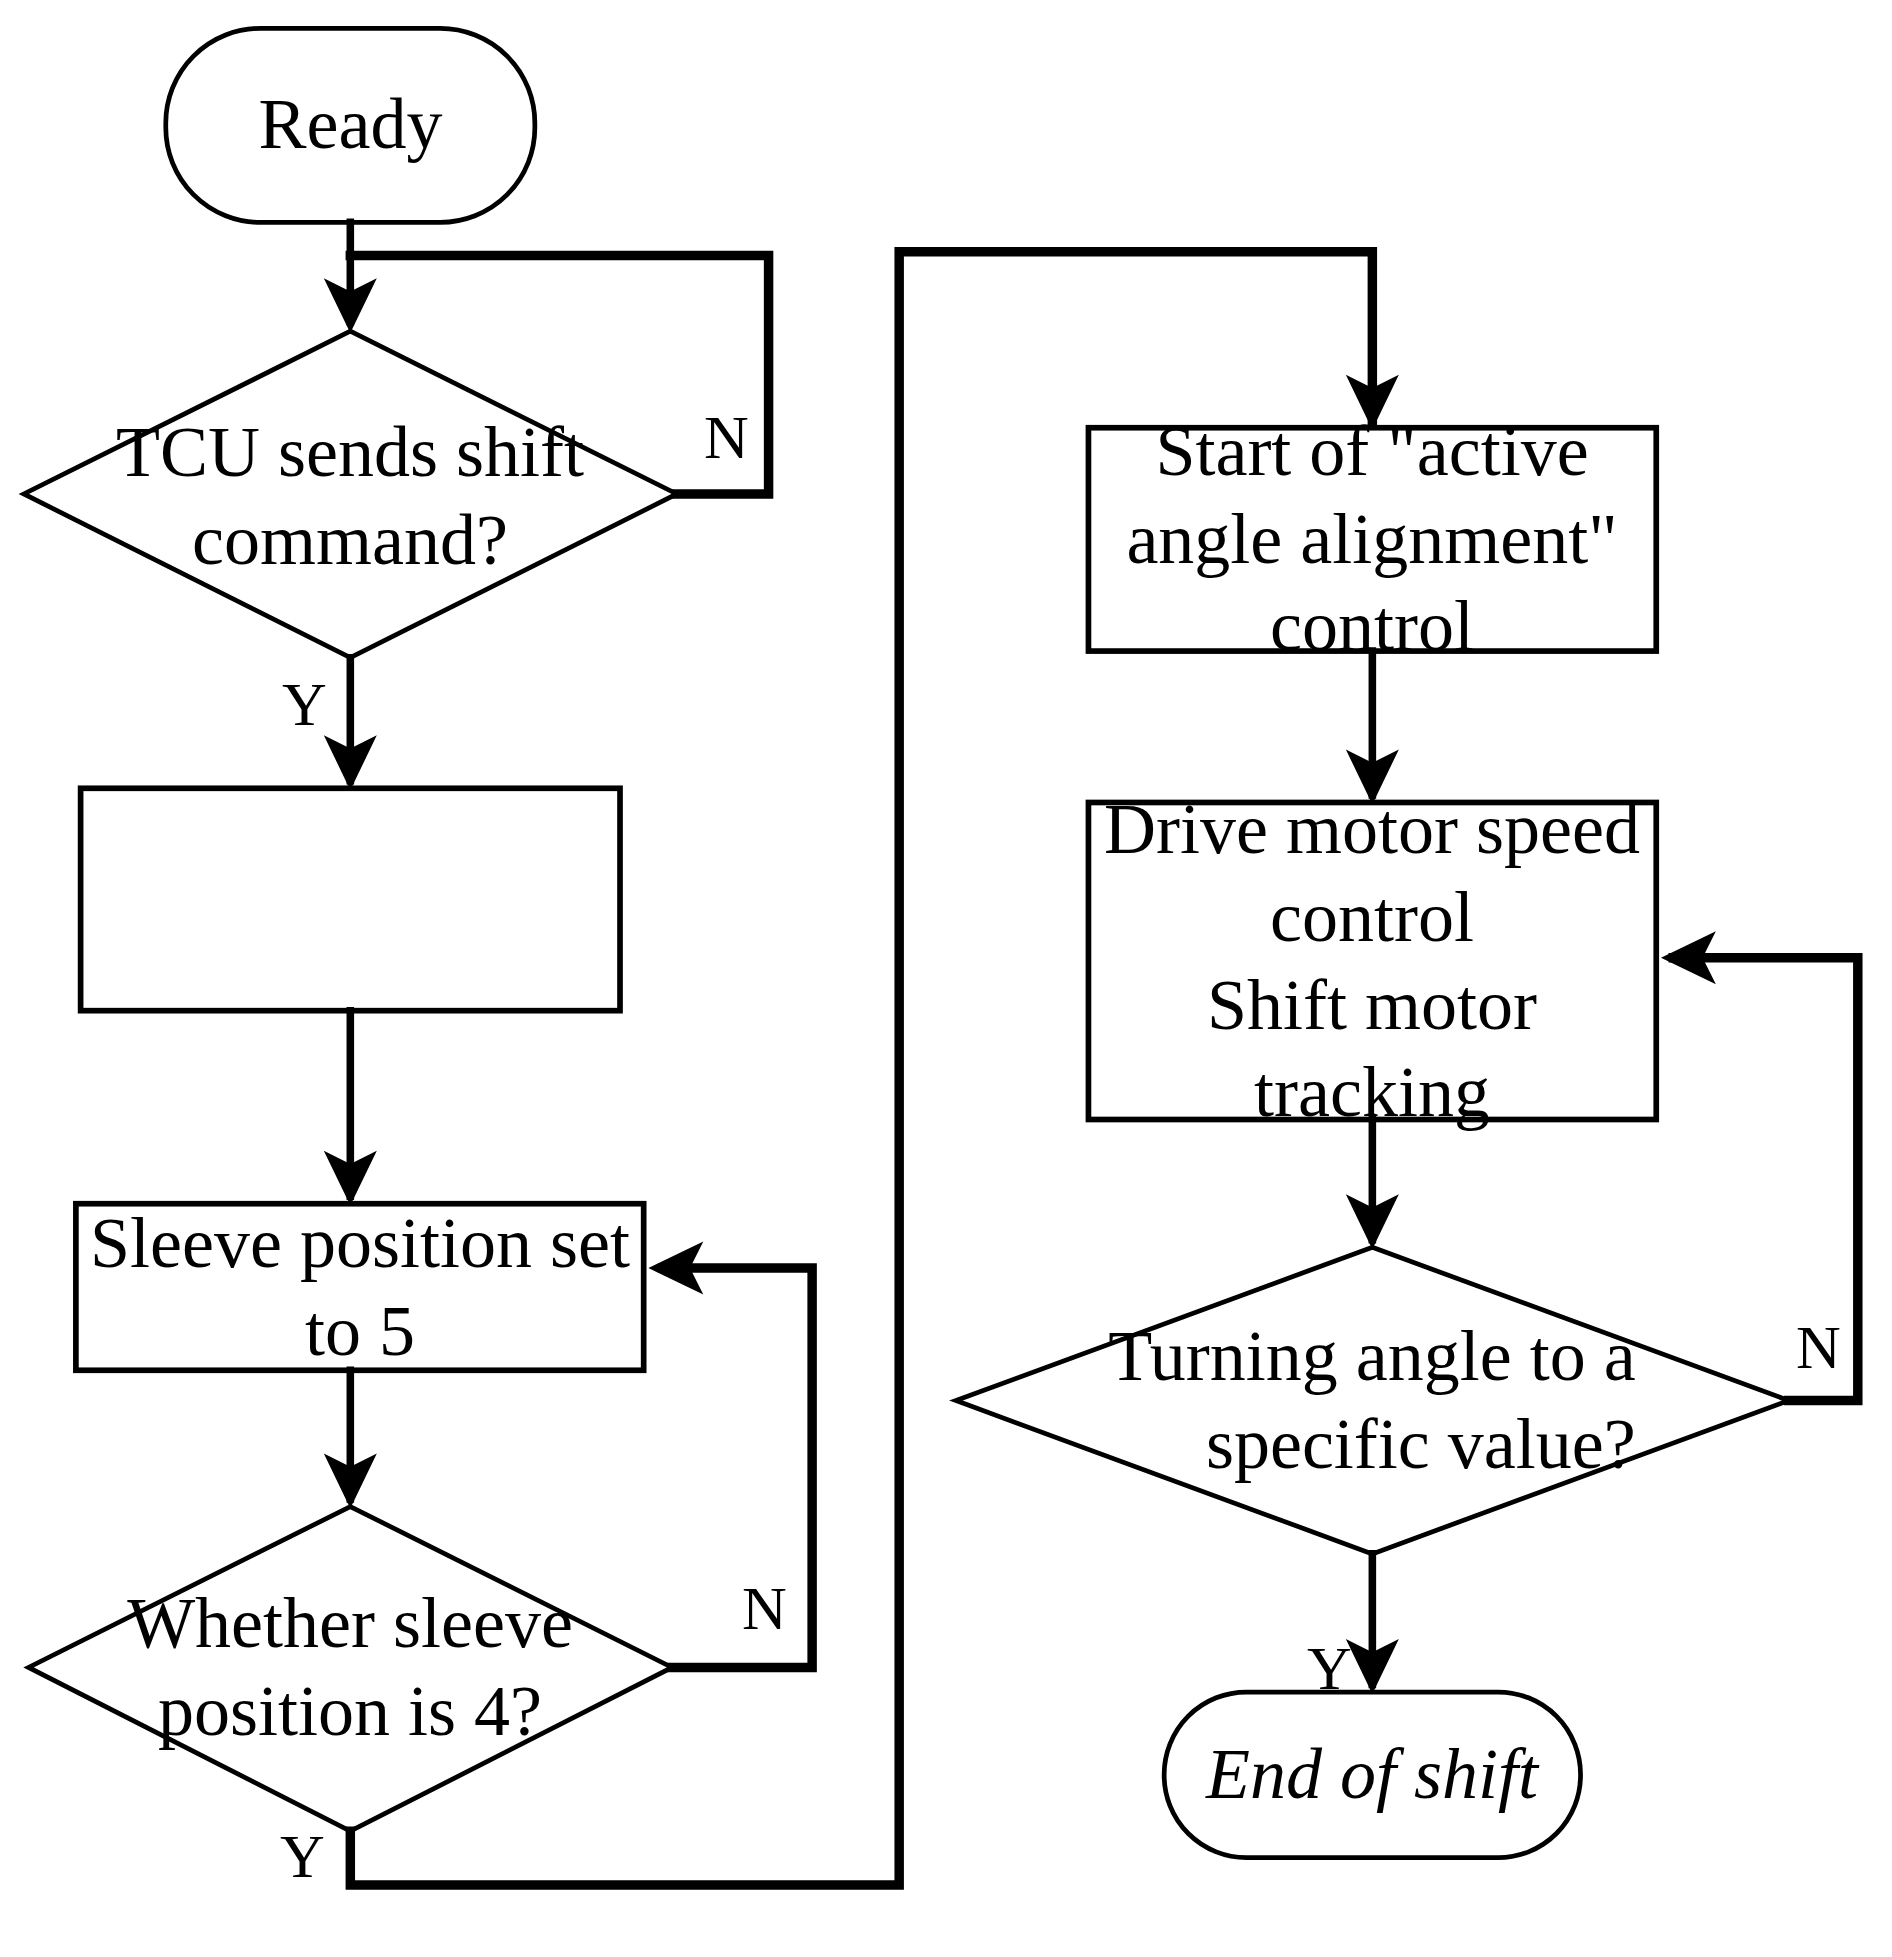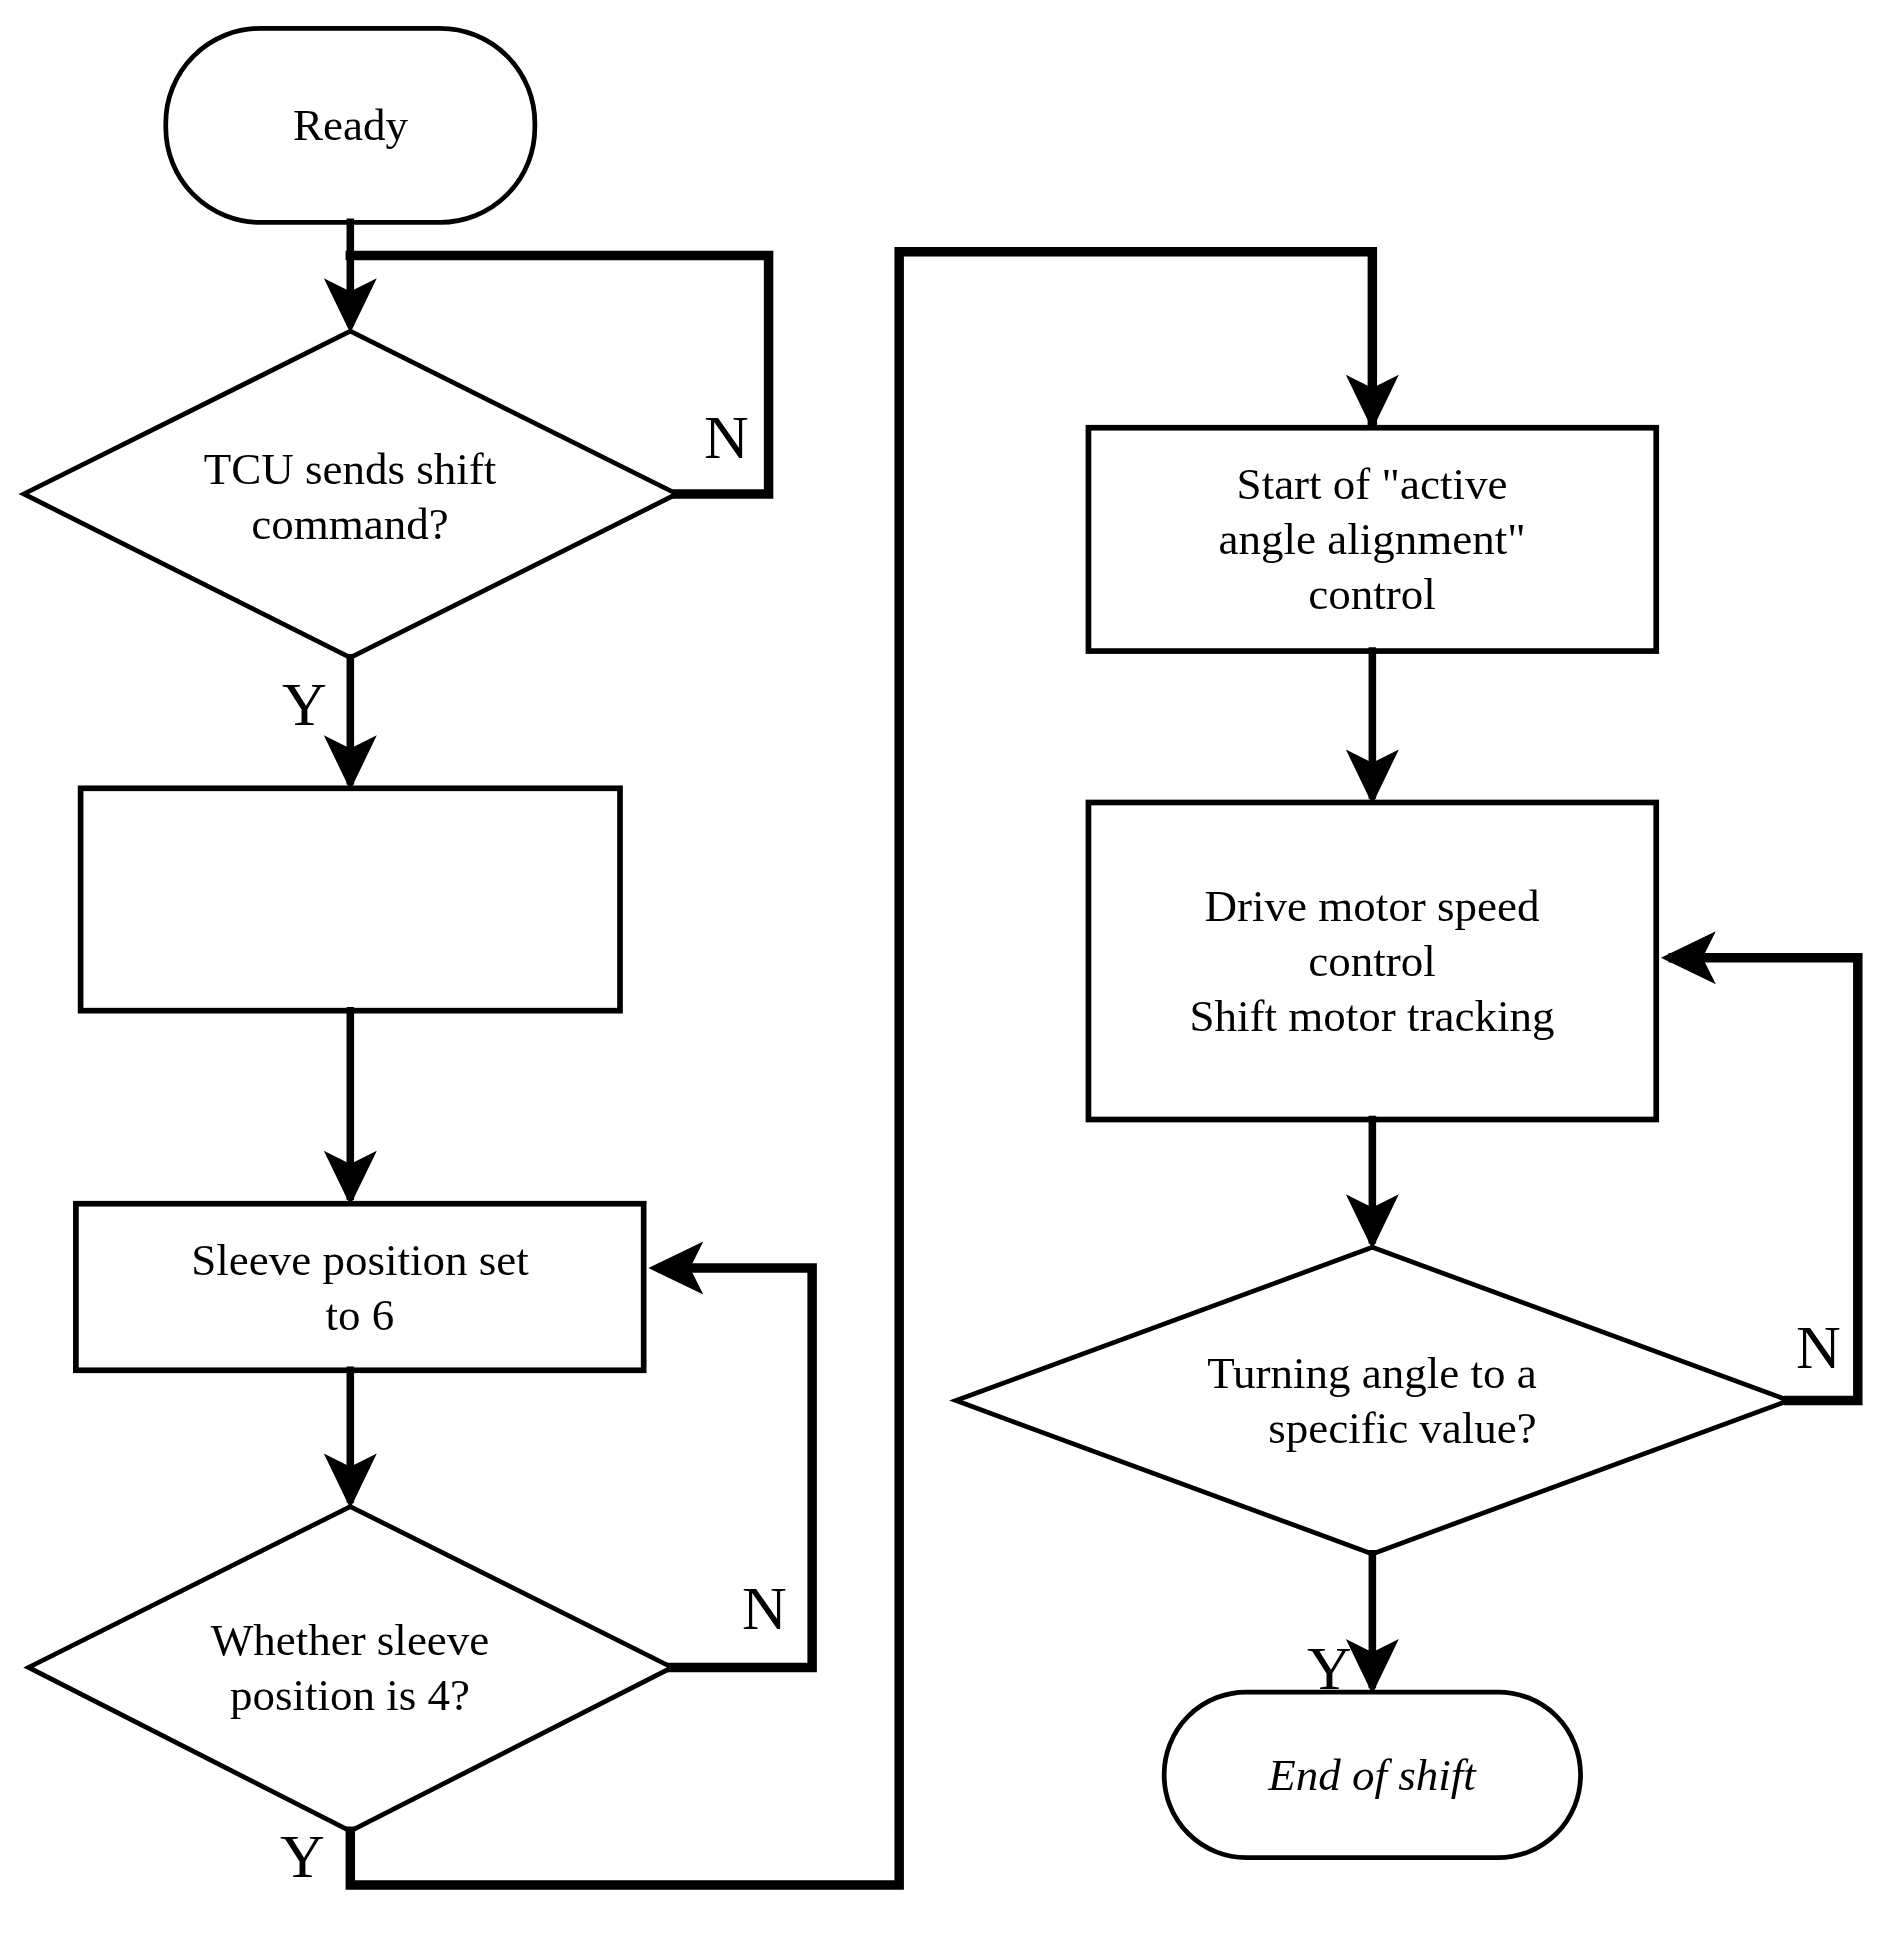--- a/index.html
+++ b/index.html
@@ -19,21 +19,21 @@
     position: absolute;
     left: 0;
     top: 0;
   }
   .node-label {
     position: absolute;
     display: flex;
     align-items: center;
     justify-content: center;
     text-align: center;
-    font-size: 45px;
+    font-size: 72px;
     line-height: 1.22;
     white-space: pre-line;
     color: #000000;
   }
   .edge-label {
     position: absolute;
     width: 85px;
     height: 85px;
     display: flex;
     align-items: center;
@@ -85,21 +85,21 @@
     <rect x="1230" y="1788" width="440" height="175" rx="87" ry="87" stroke-width="5"></rect>
   </svg>
 
   <div class="node-label" style="left:166px; top:28px; width:369px; height:194px;">Ready</div>
 
   <div class="node-label" style="left:71px; top:360px; width:558px; height:274px;">TCU sends shift
 command?</div>
 
 
   <div class="node-label" style="left:76px; top:1204px; width:568px; height:167px;">Sleeve position set
-to 6</div>
+to 5</div>
 
   <div class="node-label" style="left:71px; top:1535px; width:558px; height:265px;">Whether sleeve
 position is 4?</div>
 
   <div class="node-label" style="left:1088px; top:428px; width:568px; height:223px;">Start of "active
 angle alignment"
 control</div>
 
   <div class="node-label" style="left:1088px; top:803px; width:568px; height:317px;">Drive motor speed
 control

